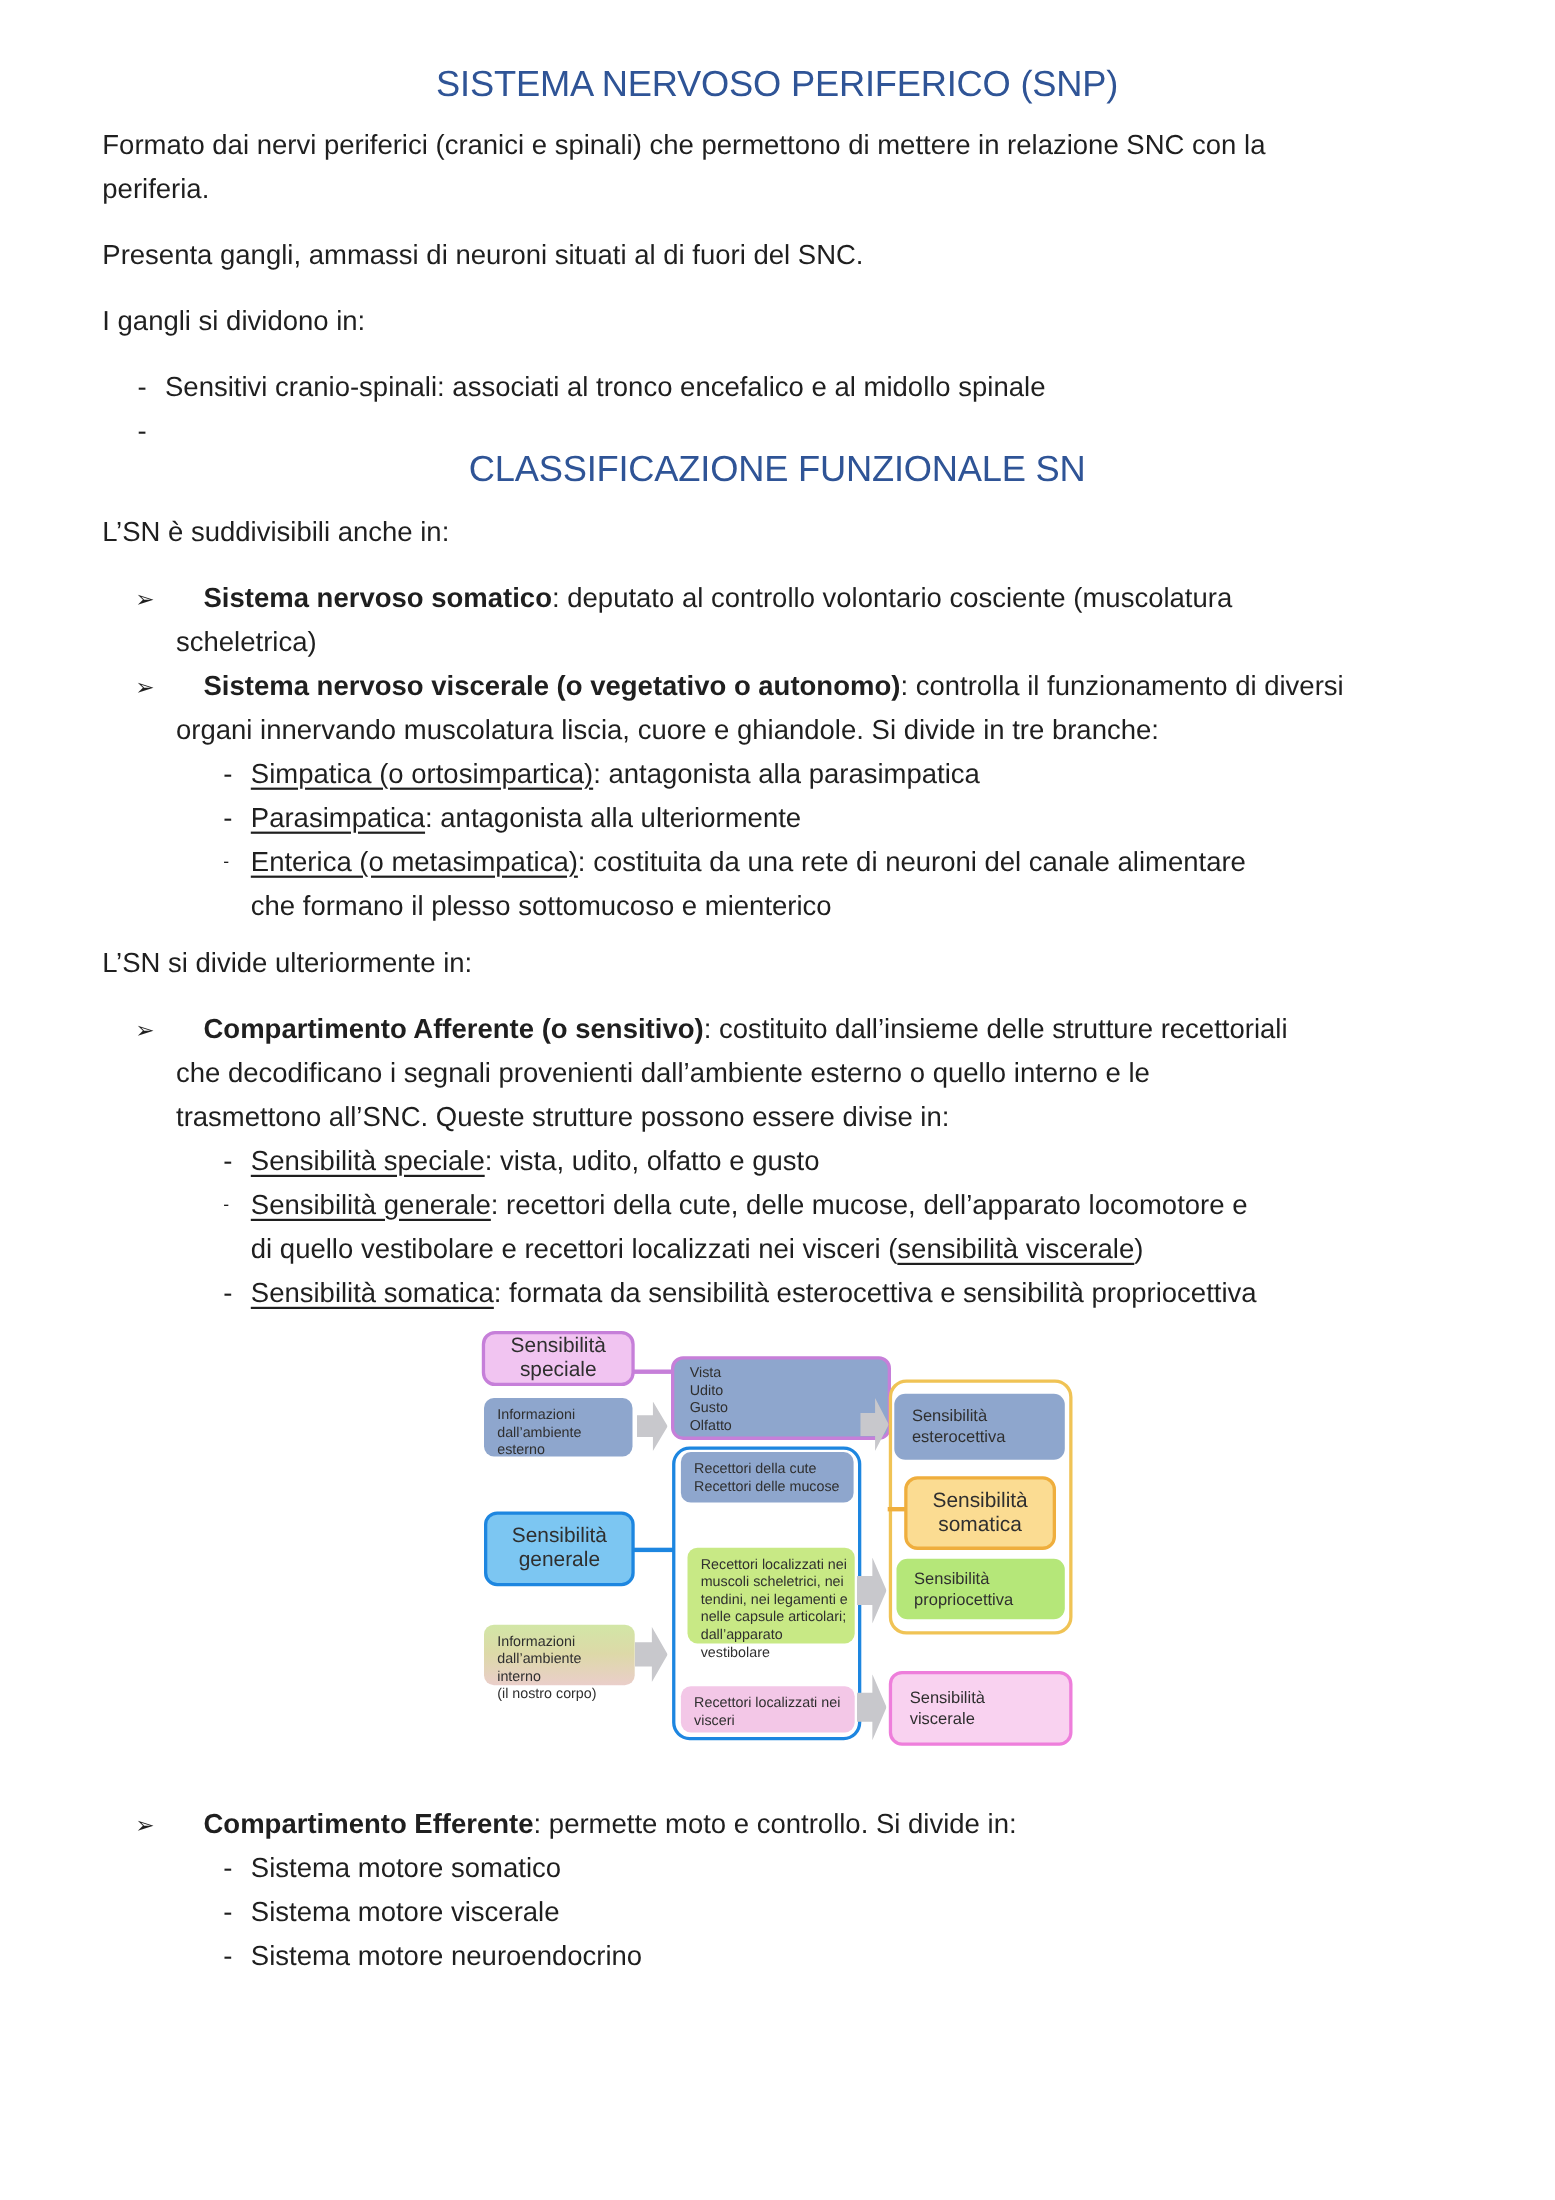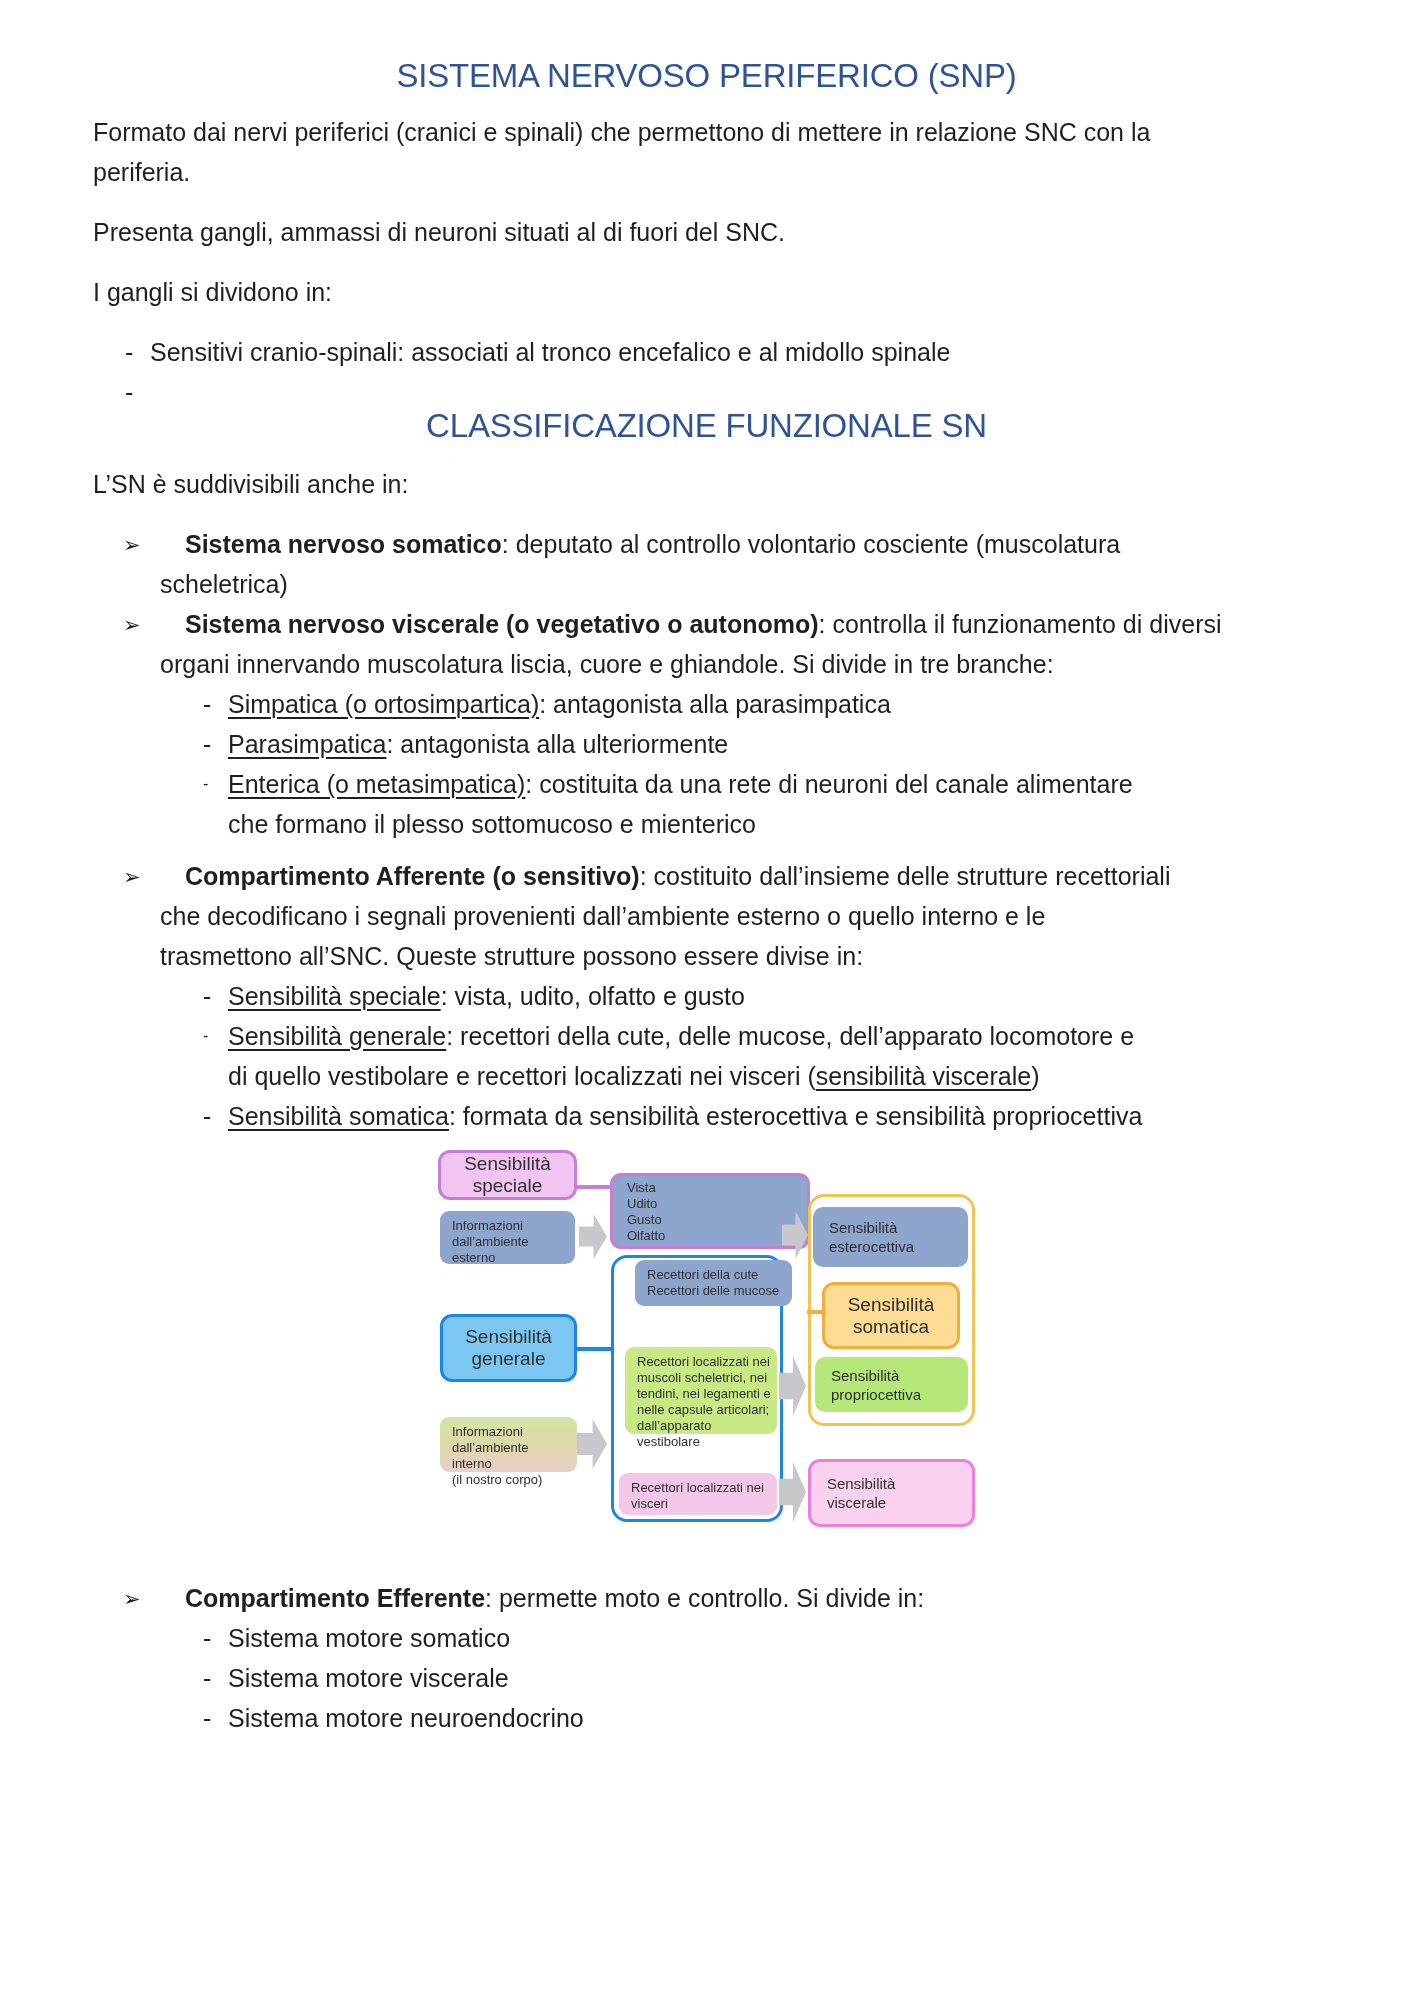--- a/index.html
+++ b/index.html
@@ -65,21 +65,21 @@
     border-radius:9px;
   }
   .blue-gray{background:#8ea6cd;}
   .box-speciale{left:0;top:0;width:139px;height:50px;background:#f1c4f1;border:3px solid #c67fd9;}
   .box-info-esterno{left:2px;top:61px;width:135px;height:53px;}
   .box-generale{left:2px;top:164px;width:137px;height:68px;background:#7cc6f2;border:3.5px solid #1d86e0;}
   .box-info-interno{left:2px;top:267px;width:137px;height:55px;
     background:linear-gradient(180deg,#d2e6a6 0%,#ddd9a8 48%,#eaceca 100%);}
   .box-vista{left:172px;top:23px;width:200px;height:76px;background:#8ea6cd;border:3px solid #c67fd9;border-radius:11px;padding-left:14px;padding-top:4px;}
   .blue-container{left:173px;top:105px;width:172px;height:267px;border:3.5px solid #1d86e0;border-radius:16px;background:#ffffff;}
-  .box-cute{left:181px;top:110px;width:157px;height:46px;margin-left:16px;}
+  .box-cute{left:181px;top:110px;width:157px;height:46px;}
   .box-muscoli{left:187px;top:197px;width:152px;height:87px;background:#c8e985;}
   .box-visceri{left:181px;top:323px;width:158px;height:42px;background:#f3c7e7;}
   .orange-container{left:370px;top:44px;width:167px;height:232px;border:3px solid #f0c355;border-radius:16px;background:#ffffff;}
   .box-esterocettiva{left:375px;top:57px;width:155px;height:60px;}
   .box-somatica{left:384px;top:132px;width:138px;height:67px;background:#fbdc92;border:3px solid #efae3d;}
   .box-propriocettiva{left:377px;top:207px;width:153px;height:55px;background:#b5e779;}
   .box-viscerale{left:370px;top:309px;width:167px;height:68px;background:#f9d2f0;border:3.5px solid #ee7edb;border-radius:12px;}
   .connector{position:absolute;height:4px;}
   .conn-purple{left:137px;top:35px;width:37px;background:#c67fd9;}
   .conn-blue{left:137px;top:197px;width:38px;background:#1d86e0;}
@@ -149,20 +149,21 @@
         <span class="u">Parasimpatica</span><span>: antagonista alla ulteriormente</span>
       </div>
       <div class="li2">
         <span class="mk">-</span>
         <div class="ln"><span class="u">Enterica (o metasimpatica)</span><span>: costituita da una rete di neuroni del canale alimentare</span></div>
         <div class="ln">che formano il plesso sottomucoso e mienterico</div>
       </div>
     </div>
   </div>
 
+  <div class="para">L’SN si divide ulteriormente in:</div>
 
   <div class="list" style="margin-bottom:0;">
     <div class="liA">
       <span class="mk">➢</span>
       <div>
         <div class="ln"><b>Compartimento Afferente (o sensitivo)</b><span>: costituito dall’insieme delle strutture recettoriali</span></div>
         <div class="ln">che decodificano i segnali provenienti dall’ambiente esterno o quello interno e le</div>
         <div class="ln">trasmettono all’SNC. Queste strutture possono essere divise in:</div>
       </div>
     </div>

